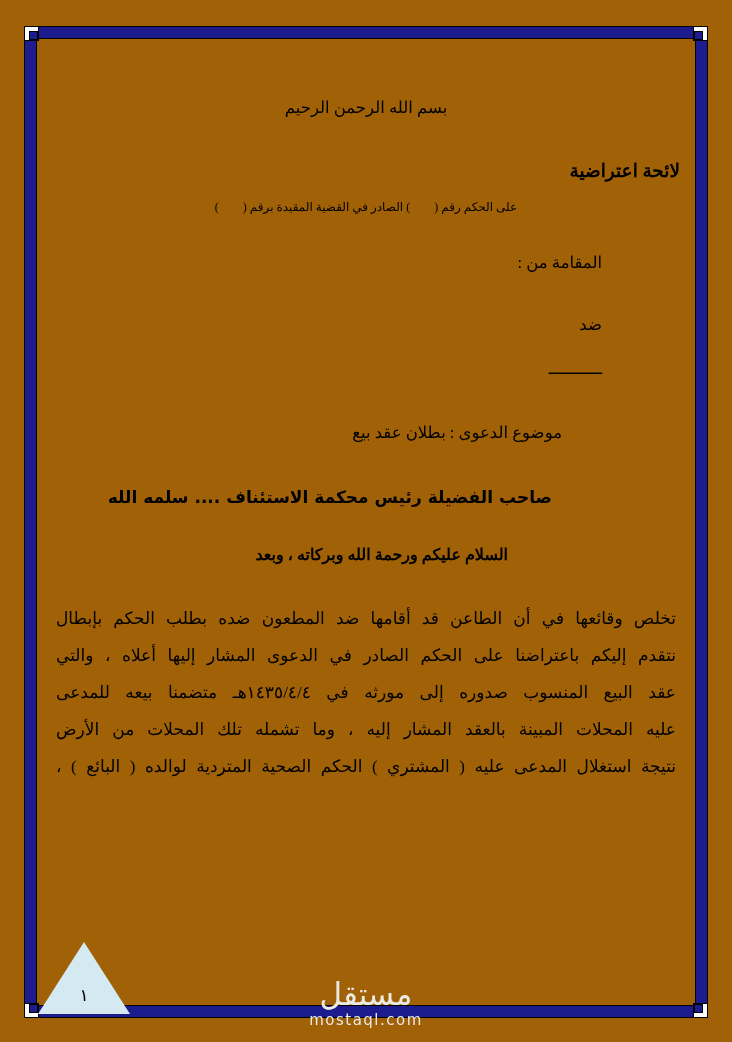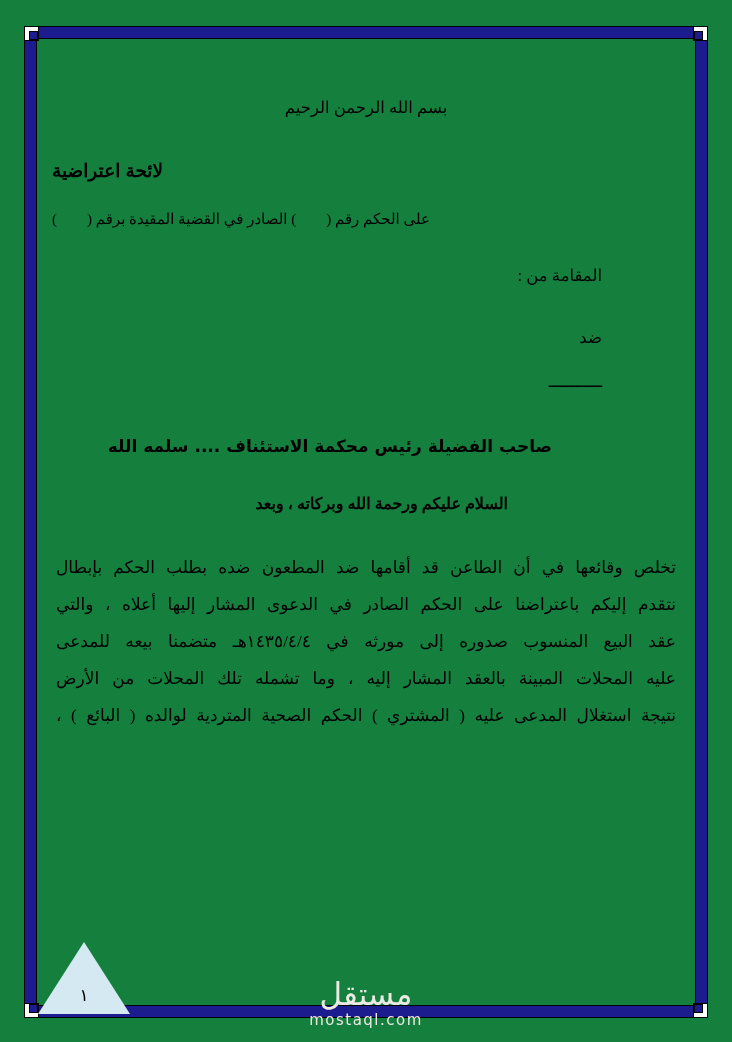--- a/index.html
+++ b/index.html
@@ -4,21 +4,21 @@
 <style>
   html, body {
     margin: 0;
     padding: 0;
     background: #ffffff;
   }
   .page {
     position: relative;
     width: 732px;
     height: 1042px;
-    background: #15803d;
+    background: #a16207;
     overflow: hidden;
     font-family: "Liberation Serif", "DejaVu Serif", serif;
   }
 
   
   .frame {
     position: absolute;
     left: 24px;
     top: 26px;
     right: 24px;
@@ -75,31 +75,31 @@
   }
 
   .bismillah {
     text-align: center;
     font-size: 16.5px;
     margin-top: 44px;
     letter-spacing: 0.2px;
   }
 
   .doc-title {
-    text-align: left;
-    font-family: Liberation Sans, sans-serif;
+    text-align: right;
+    font-family: Liberation Serif, serif;
     font-weight: bold;
     font-size: 18.5px;
     margin-top: 42px;
   }
 
   .ruling-line {
-    text-align: left;
-    font-size: 15px;
-    margin-top: 28px;
+    text-align: center;
+    font-size: 12px;
+    margin-top: 18px;
     white-space: pre;
   }
 
   .field-line {
     font-size: 16.5px;
     margin-top: 38px;
     padding-right: 78px;
   }
   .field-line.tight { margin-top: 42px; }
 
@@ -234,20 +234,21 @@
     <div class="doc-title">لائحة اعتراضية</div>
 
     <div class="ruling-line">على الحكم رقم (        ) الصادر في القضية المقيدة برقم (        )</div>
 
     <div class="field-line">المقامة من :</div>
 
     <div class="field-line tight">ضد</div>
 
     <div class="dashes">ـــــــــــ</div>
 
+    <div class="subject-line">موضوع الدعوى : بطلان عقد بيع</div>
 
     <div class="address-heading">صاحب الفضيلة رئيس محكمة الاستئناف .... سلمه الله</div>
 
     <div class="greeting">السلام عليكم ورحمة الله وبركاته ، وبعد</div>
 
     <div class="body-text">
       <span class="ln">تخلص وقائعها في أن الطاعن قد أقامها ضد المطعون ضده بطلب الحكم بإبطال</span>
       <span class="ln">نتقدم إليكم باعتراضنا على الحكم الصادر في الدعوى المشار إليها أعلاه ، والتي</span>
       <span class="ln">عقد البيع المنسوب صدوره إلى مورثه في ١٤٣٥/٤/٤هـ متضمنا بيعه للمدعى</span>
       <span class="ln">عليه المحلات المبينة بالعقد المشار إليه ، وما تشمله تلك المحلات من الأرض</span>

